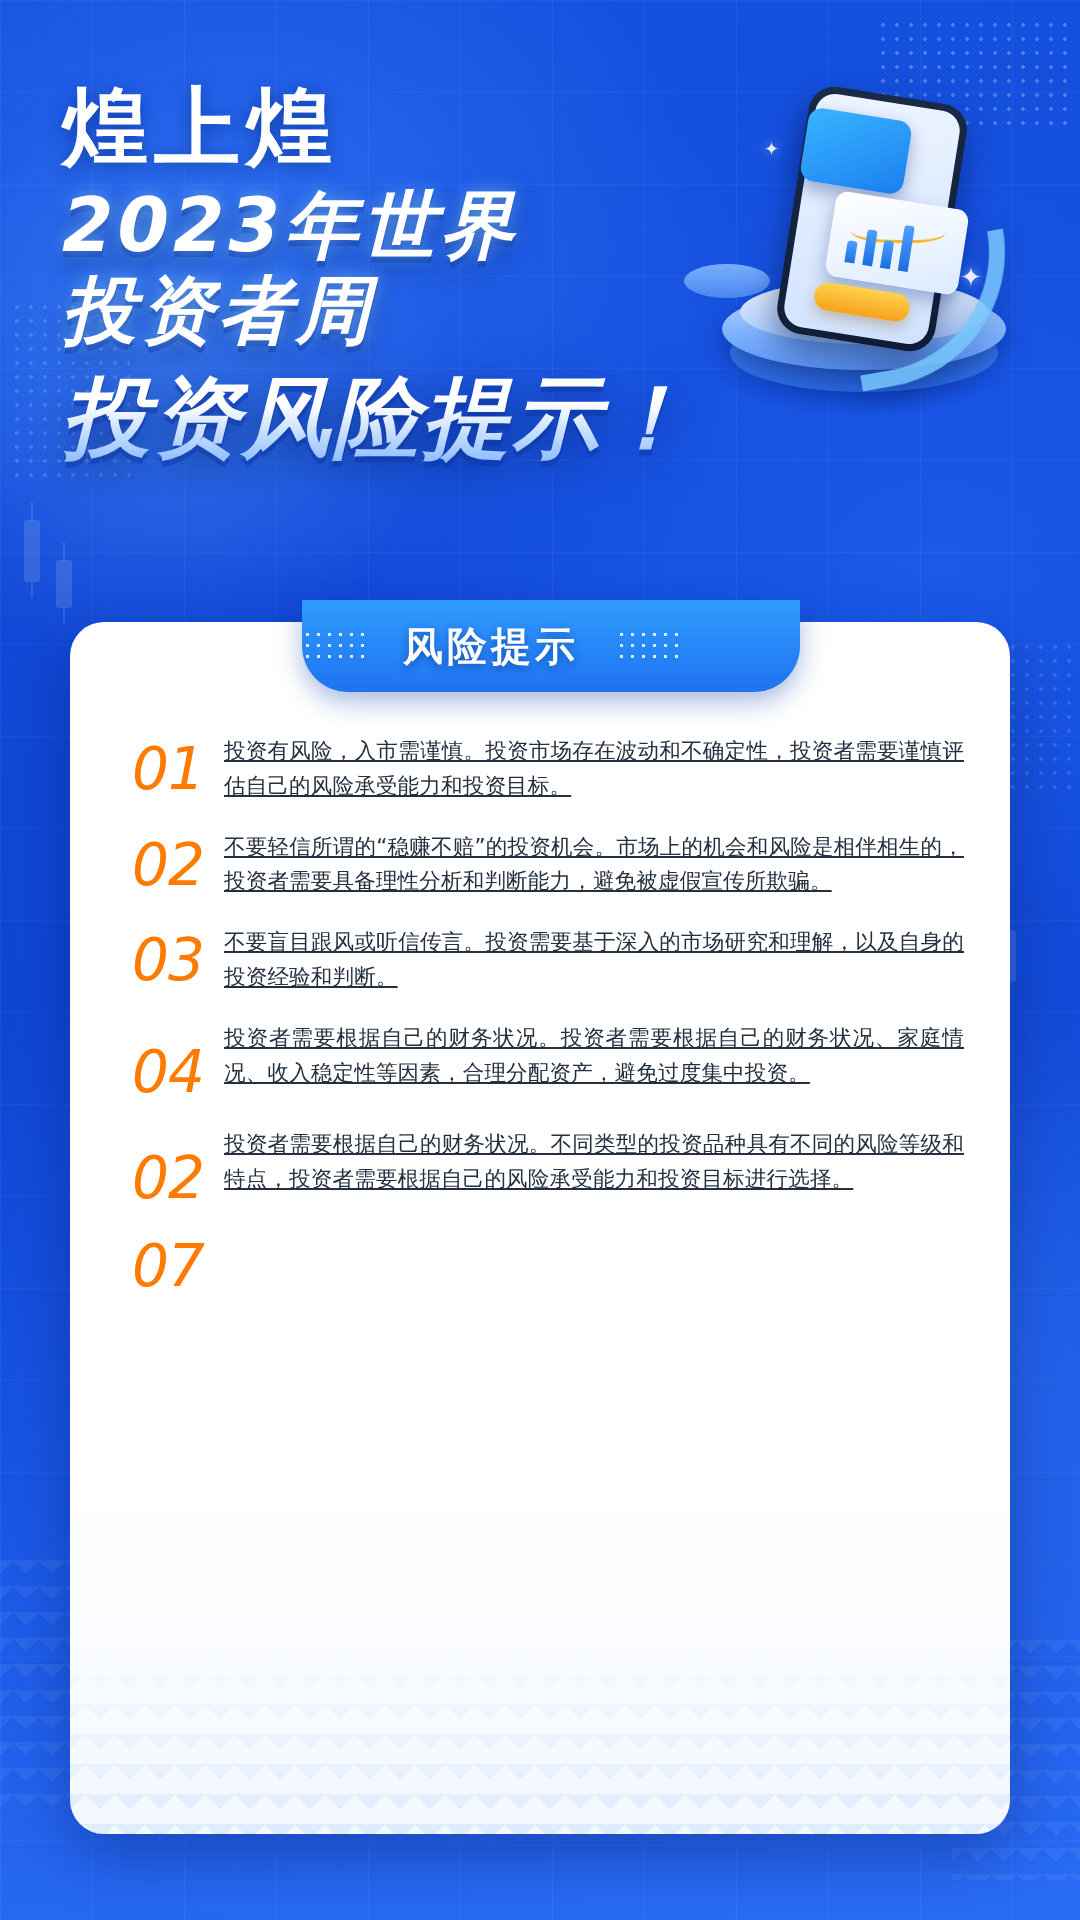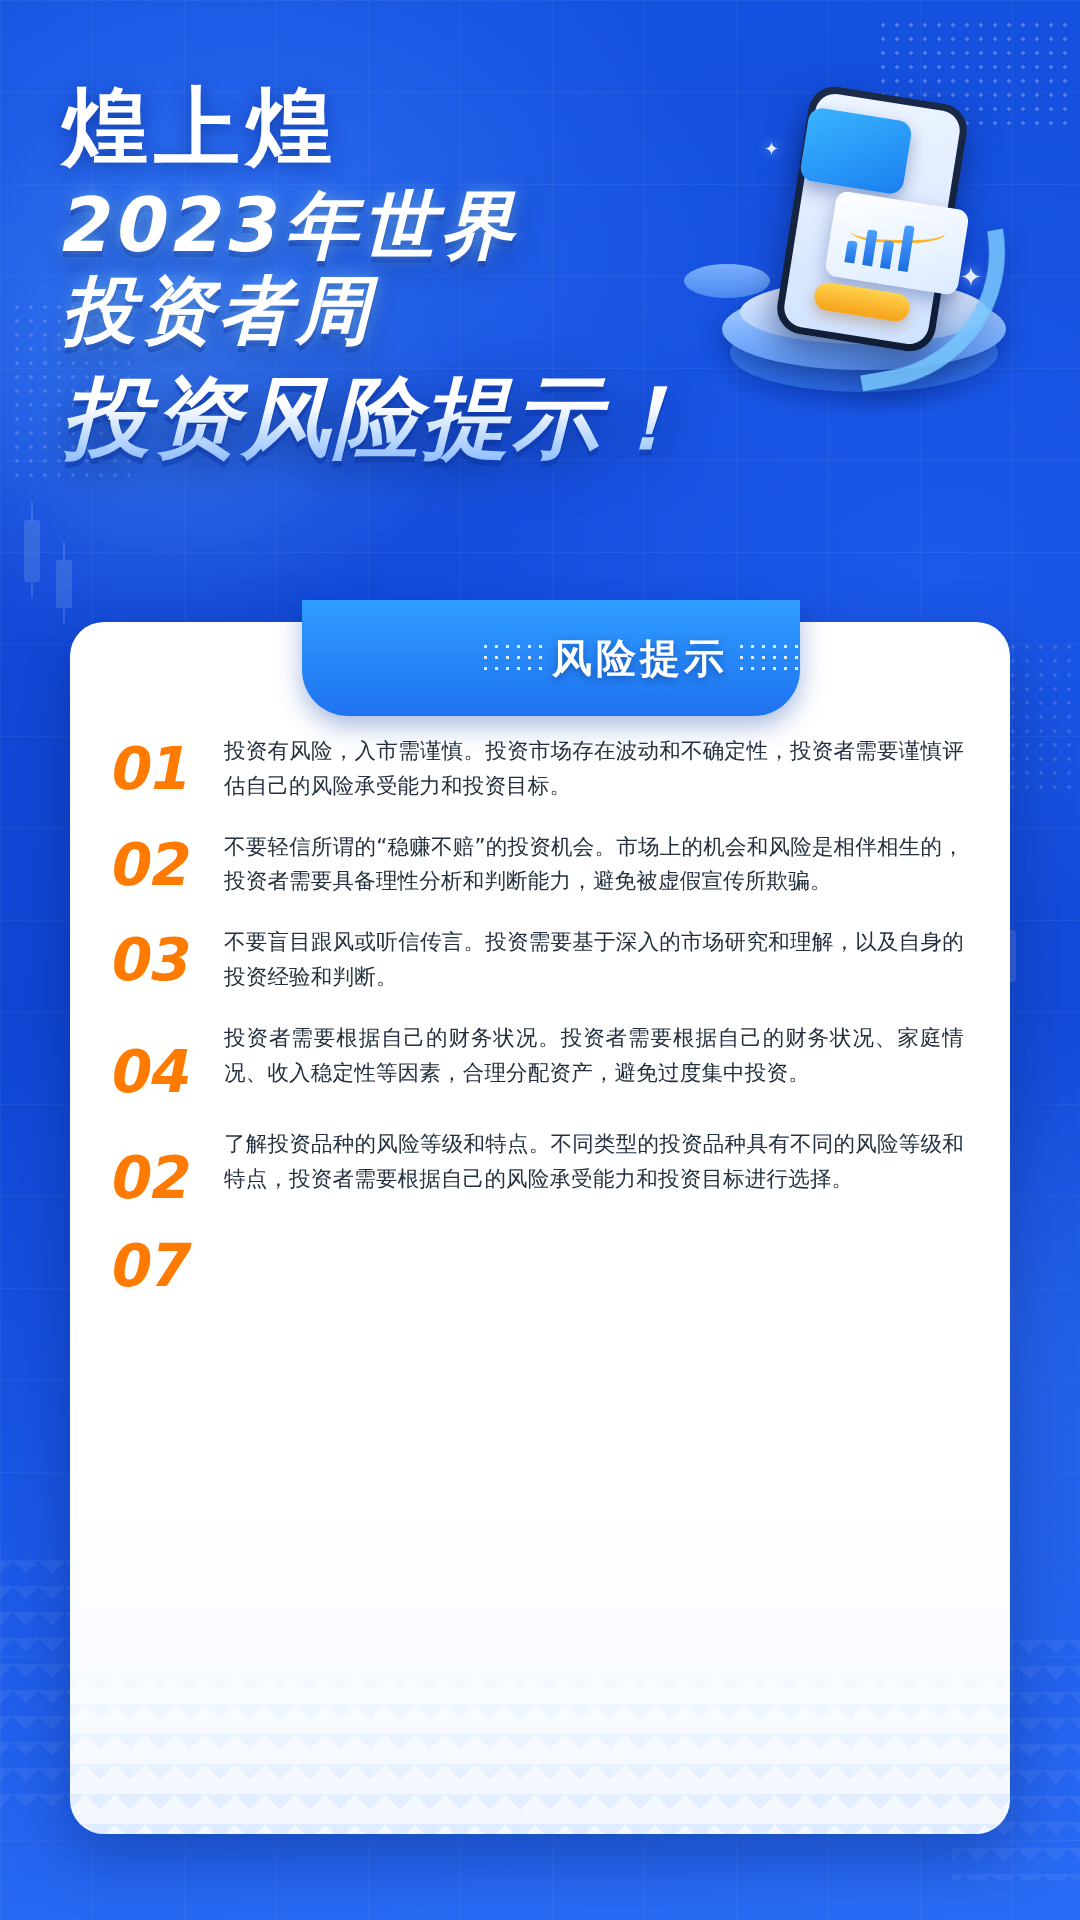--- a/index.html
+++ b/index.html
@@ -278,28 +278,28 @@
     -webkit-mask-image: linear-gradient(to bottom, transparent, #000);
     mask-image: linear-gradient(to bottom, transparent, #000);
   }
 
   .ribbon {
     position: absolute;
     left: 50%;
     top: 600px;
     transform: translateX(-50%);
     width: 498px;
-    height: 116px;
+    height: 92px;
     background: linear-gradient(180deg, #2f9cff 0%, #1f73f0 100%);
     border-radius: 0 0 46px 46px;
     box-shadow: 0 10px 26px rgba(10,60,170,0.35);
     display: flex;
     align-items: center;
-    justify-content: flex-end;
-    gap: 8px;
+    justify-content: flex-start;
+    gap: 37px;
     z-index: 5;
   }
   .ribbon-title {
     color: #ffffff;
     font-family: "DejaVu Serif", serif;
     font-weight: bold;
     font-size: 40px;
     letter-spacing: 4px;
     text-shadow: 0 3px 8px rgba(3,30,110,0.45);
   }
@@ -319,37 +319,38 @@
   }
   .item {
     display: flex;
     align-items: flex-start;
     margin-bottom: 26px;
   }
   .num {
     flex: 0 0 auto;
     width: 112px;
     font-family: "DejaVu Sans", sans-serif;
-    font-weight: bold;
+    font-weight: normal;
     font-style: italic;
     font-size: 58px;
     line-height: 1;
     color: #ff7a00;
     letter-spacing: -1px;
     padding-top: 4px;
-    text-align: left;
+    text-align: center;
   }
   .txt {
     flex: 1 1 auto;
     font-family: "DejaVu Sans", sans-serif;
     font-size: 21.5px;
     line-height: 1.62;
     color: #24303f;
     letter-spacing: .2px;
     text-align: justify;
+    text-decoration: underline;
   }
   .item.i1 .num, .item.i2 .num, .item.i3 .num { padding-top: 6px; }
   .item.i4 .num, .item.i5 .num, .item.i6 .num { padding-top: 22px; }
   .item.i7 .num { padding-top: 4px; }
 </style>
 </head>
 <body>
 
 <div class="poster">
 
@@ -426,21 +427,21 @@
         <div class="txt">不要盲目跟风或听信传言。投资需要基于深入的市场研究和理解，以及自身的投资经验和判断。</div>
       </div>
 
       <div class="item i4">
         <div class="num">04</div>
         <div class="txt">投资者需要根据自己的财务状况。投资者需要根据自己的财务状况、家庭情况、收入稳定性等因素，合理分配资产，避免过度集中投资。</div>
       </div>
 
       <div class="item i5">
         <div class="num">02</div>
-        <div class="txt">了解投资品种的风险等级和特点。不同类型的投资品种具有不同的风险等级和特点，投资者需要根据自己的风险承受能力和投资目标进行选择。</div>
+        <div class="txt">投资者需要根据自己的财务状况。不同类型的投资品种具有不同的风险等级和特点，投资者需要根据自己的风险承受能力和投资目标进行选择。</div>
       </div>
 
 
       <div class="item i7">
         <div class="num">07</div>
       </div>
 
     </div>
   </div>
 

